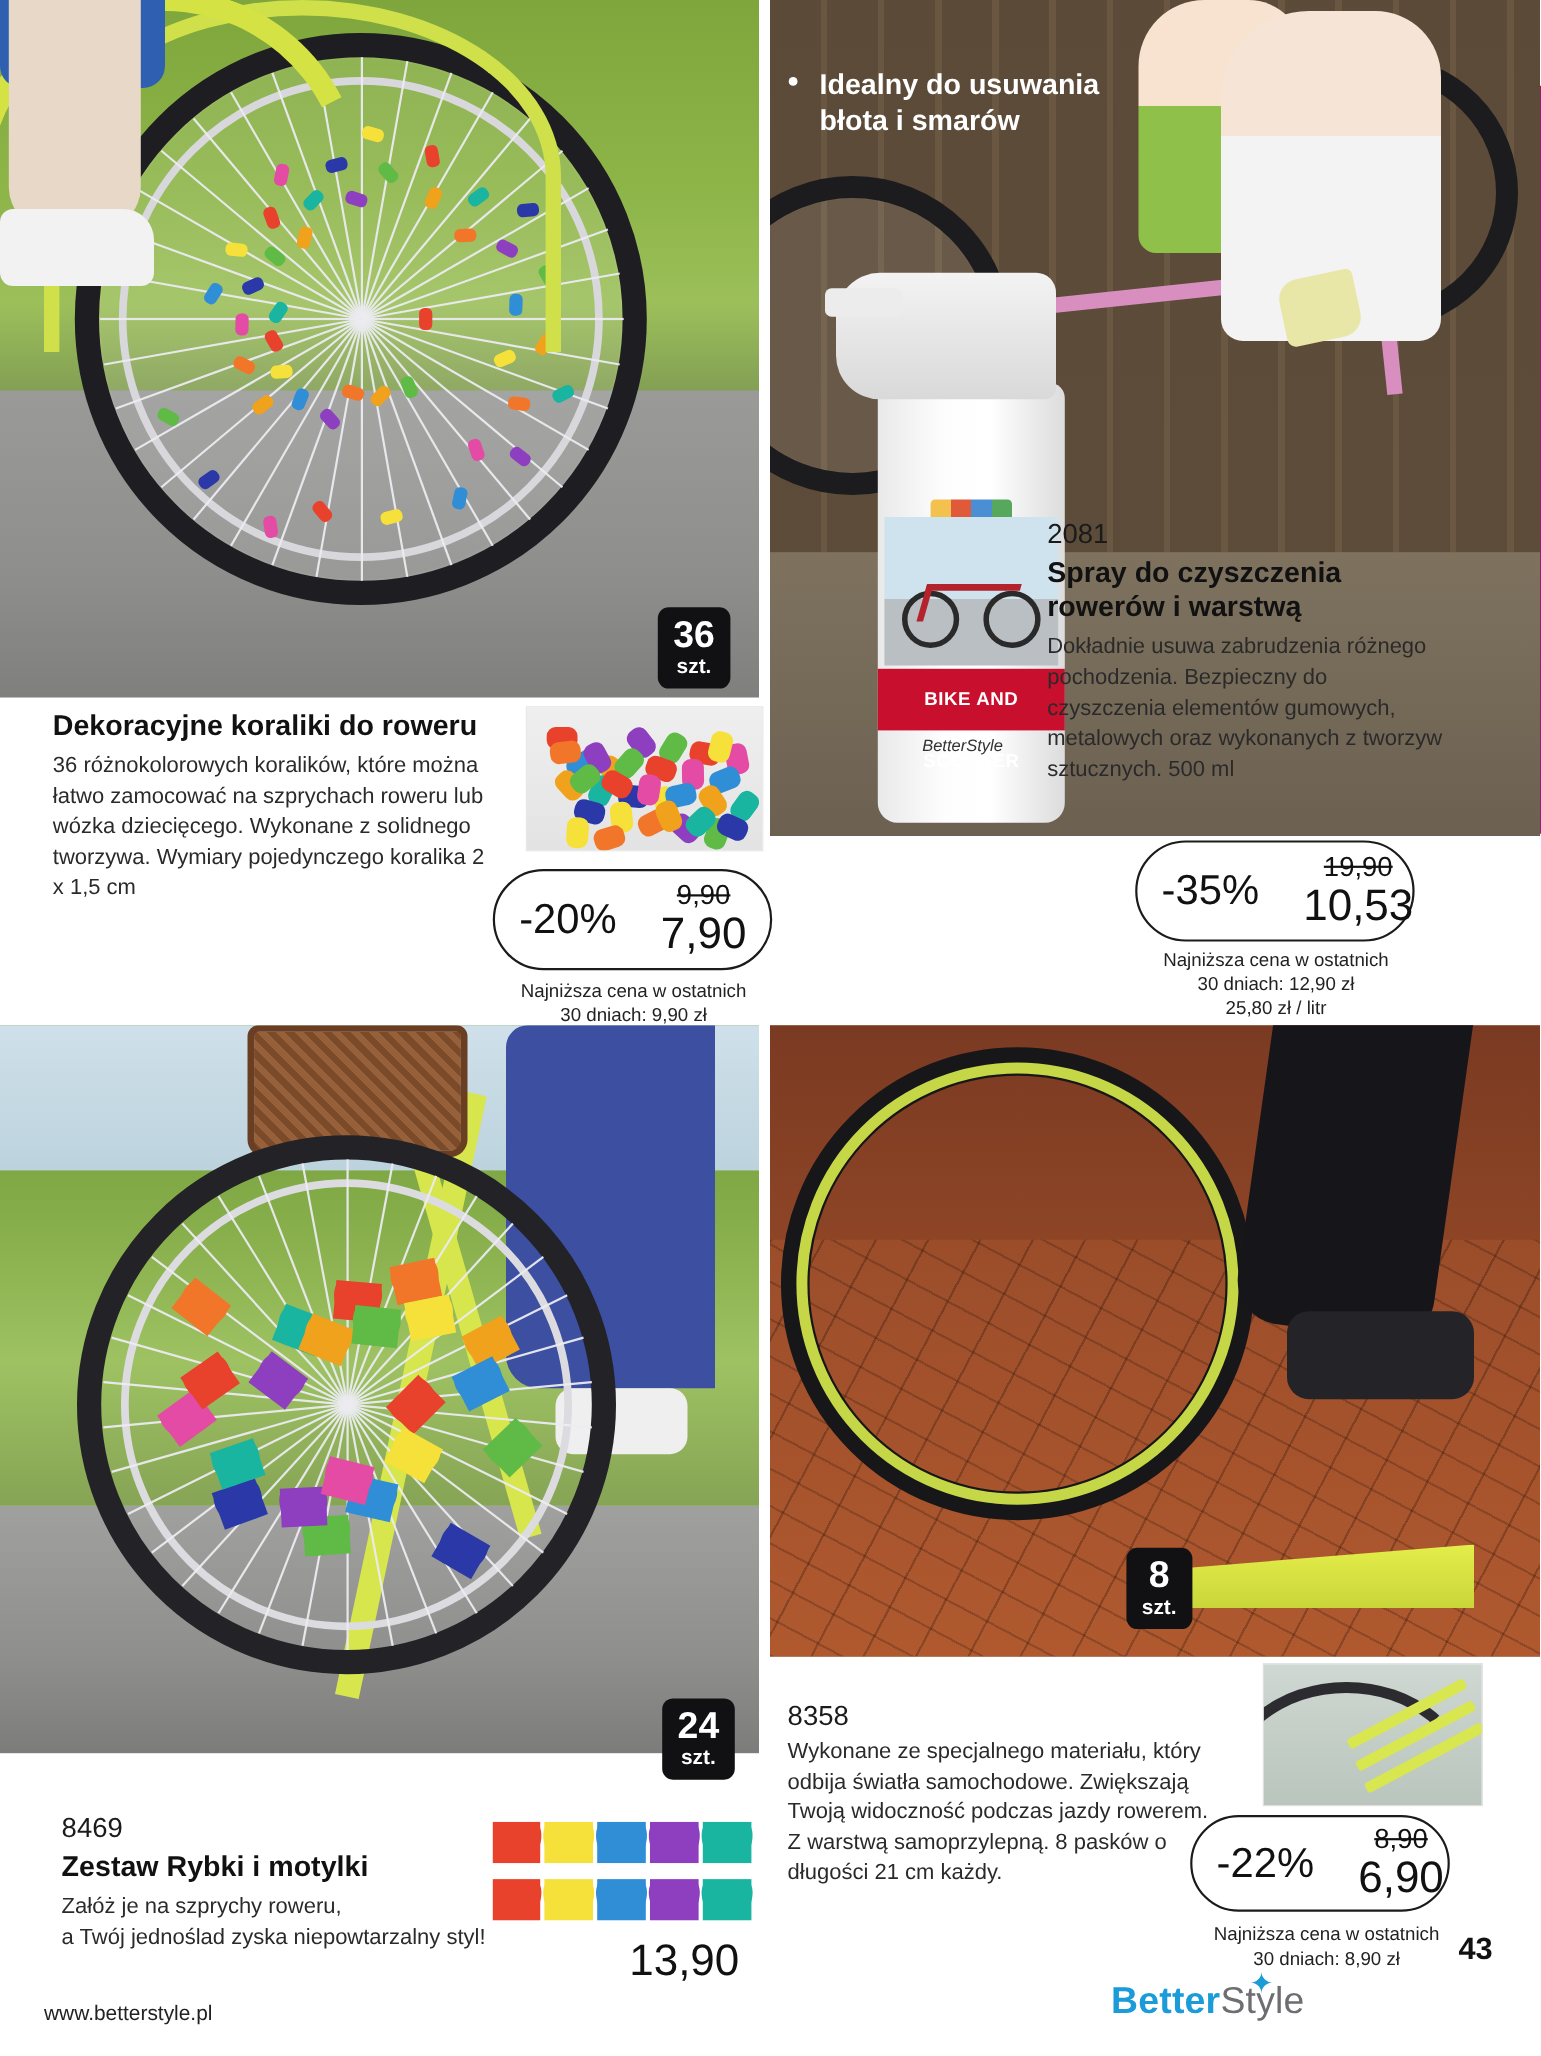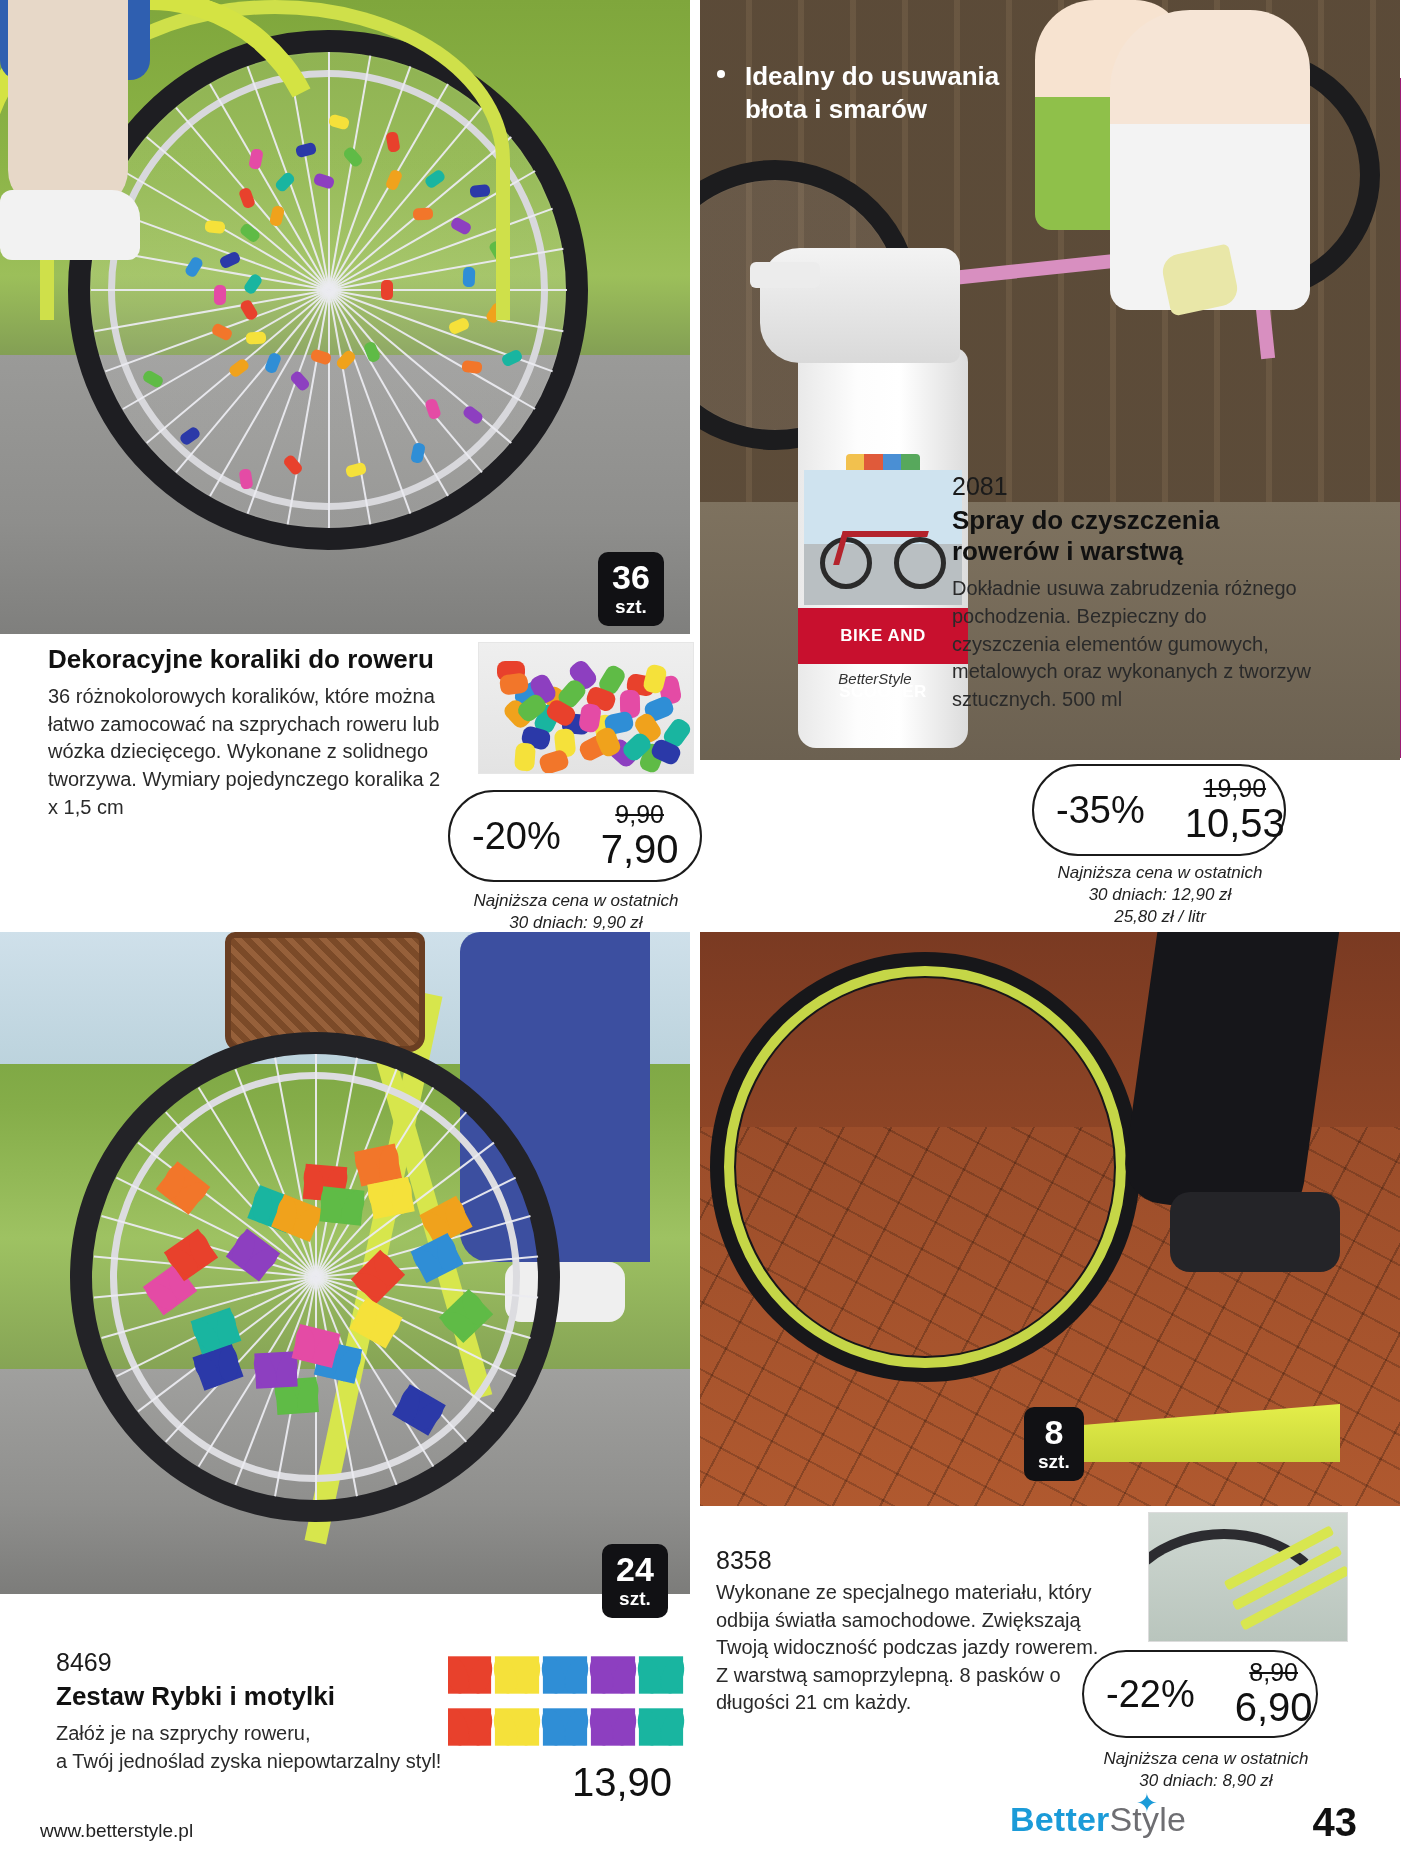--- a/index.html
+++ b/index.html
@@ -360,21 +360,21 @@
     background:#fff;
   }
   .price-box .pct { font-size: 38px; font-weight: 400; color:#111; padding-right: 20px; }
   .price-box .divider { width: 2px; align-self: stretch; background:#1b1b1b; margin: 6px 0; }
   .price-box .amounts { padding-left: 20px; text-align: center; }
   .price-box .old {
     font-size: 25px; color:#111; text-decoration: line-through; display:block; line-height: 1.05;
   }
   .price-box .new { font-size: 40px; font-weight: 400; color:#111; display:block; line-height: 1.1; }
   .lowest {
-    position:absolute; text-align:center; font-size: 17px; color:#222; line-height: 1.3; font-style: italic;
+    position:absolute; text-align:center; font-size: 17px; color:#222; line-height: 1.3;
   }
   .plain-price {
     position:absolute; font-size: 40px; color:#111;
   }
 
   #pb-beads { left: 448px; top: 790px; width: 254px; height: 92px; }
   #low-beads { left: 420px; top: 890px; width: 312px; }
 
   #pb-spray { left: 1032px; top: 764px; width: 254px; height: 92px; }
   #low-spray { left: 1000px; top: 862px; width: 320px; }
@@ -390,21 +390,21 @@
   }
   .footer-logo {
     position:absolute; left: 1010px; top: 1800px; font-size: 34px; letter-spacing:.2px;
   }
   .footer-logo .b { color:#1b9bd8; font-weight: 700; }
   .footer-logo .s { color:#6e6e72; font-weight: 400; }
   .footer-logo .spark {
     position:absolute; left: 126px; top: -12px; color:#1b9bd8; font-size: 26px;
   }
   .page-num {
-    position:absolute; right: 44px; top: 1800px; font-size: 40px; font-weight: 700; color:#111;
+    position:absolute; right: 44px; top: 1756px; font-size: 28px; font-weight: 700; color:#111;
   }
 </style>
 </head>
 <body>
 
 <div class="page">
 
   <div class="side-tab">
     <span>DOM</span>
   </div>

